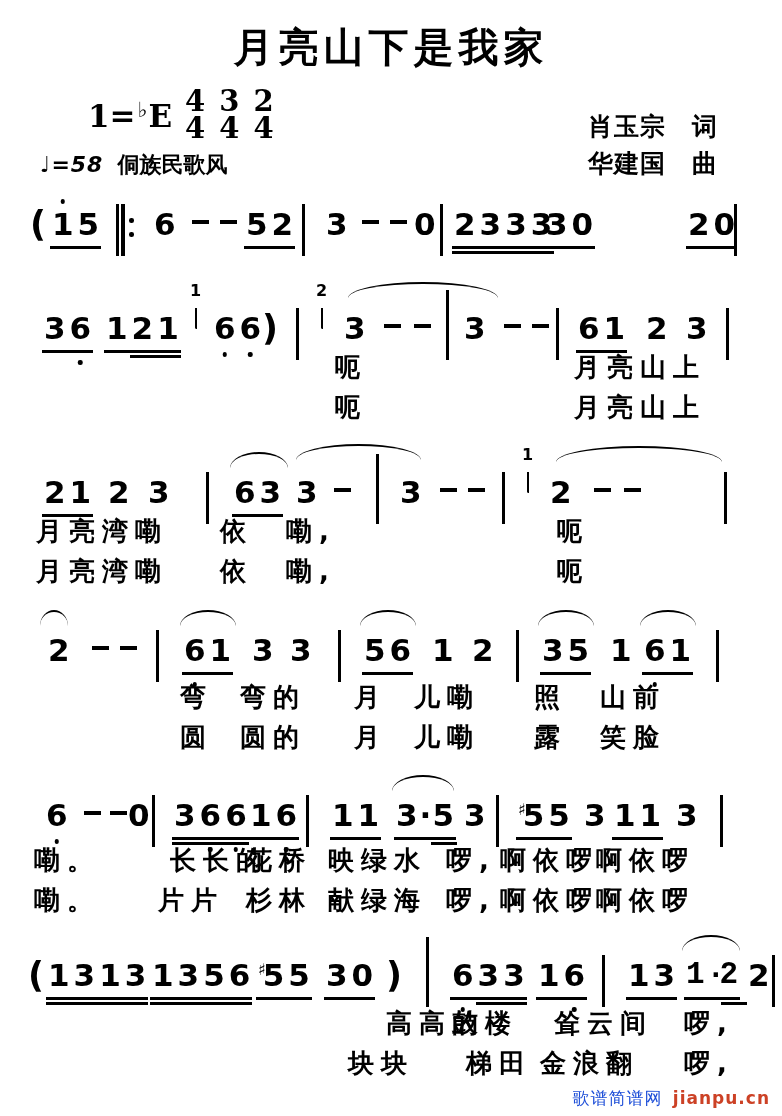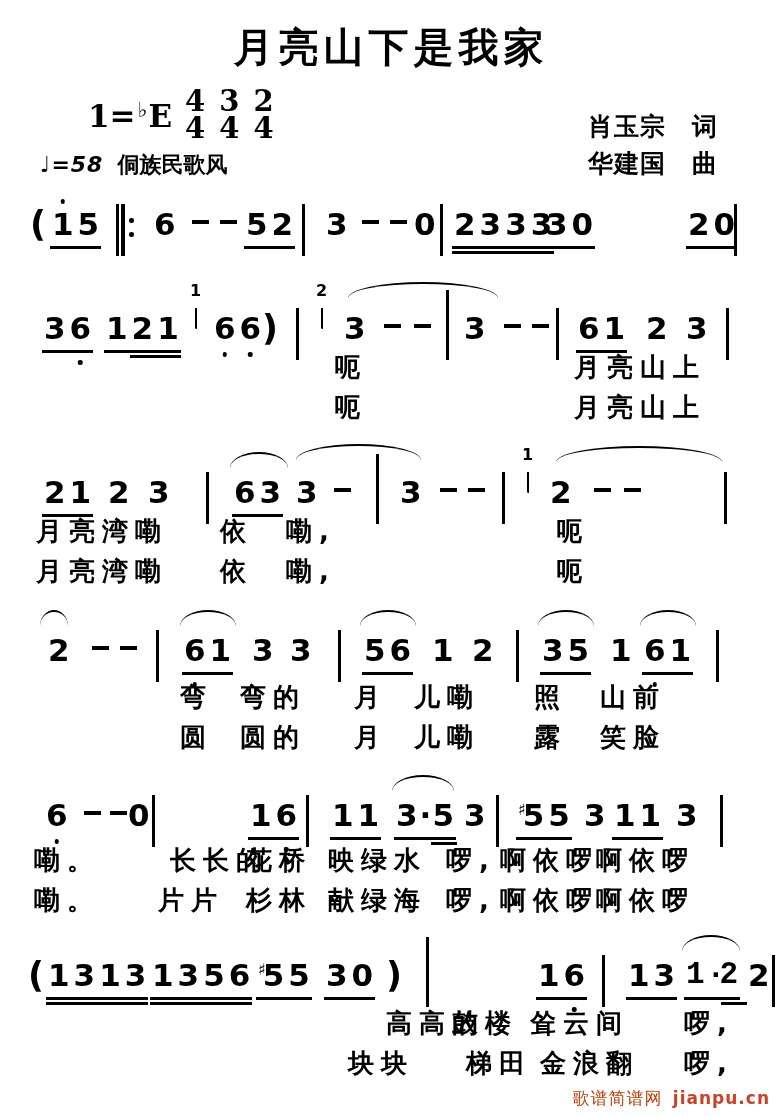--- a/index.html
+++ b/index.html
@@ -40,21 +40,21 @@
   .rpt{display:inline-block;position:relative;width:19px;height:52px;vertical-align:top;}
   .rpt i{position:absolute;top:0;height:100%;background:#000;}
   .rpt .d{position:absolute;left:13px;width:4.5px;height:4.5px;border-radius:50%;background:#000;}
   .tsig{display:inline-block;position:relative;top:-24px;text-align:center;vertical-align:top;width:15px;}
   .tsig .tsd{display:block;font-size:16px;font-weight:800;line-height:14px;}
   .tsig .tseq{width:10px;height:2px;background:#000;margin:2px auto 0;}
   .tsig .tsc{width:9px;height:10px;border-left:2.6px solid #000;border-bottom:2.6px solid #000;border-bottom-left-radius:8px;margin:2px auto 0;}
   .lyr{position:absolute;font-size:26px;font-weight:700;letter-spacing:7px;white-space:nowrap;}
   
   .wm{position:absolute;right:12px;bottom:6px;font-size:17px;letter-spacing:1px;white-space:nowrap;}
-  .wm .site{color:#c2410c;}
+  .wm .site{color:#1d4ed8;}
   .wm .url{color:#cc4125;font-weight:700;margin-left:4px;}
 </style>
 </head>
 <body>
 
 <div id="page">
   <div class="title">月亮山下是我家</div>
 
   <div class="keyline">
     <span class="keytxt"><span>1=</span><span class="flat">♭</span><span>E</span></span>
@@ -184,20 +184,21 @@
       <div class="lyr" style="left: 240px; top: 720px;">圆的</div>
       <div class="lyr" style="left: 354px; top: 720px;">月</div>
       <div class="lyr" style="left: 414px; top: 720px;">儿嘞</div>
       <div class="lyr" style="left: 534px; top: 720px;">露</div>
       <div class="lyr" style="left: 600px; top: 720px;">笑脸</div>
       <div class="grp" style="left: 44px; top: 795px;"><span class="nt">6<span class="db" style="top: 44px;"></span></span></div>
       <div class="grp" style="left: 78px; top: 795px;"><span class="dash"></span></div>
       <div class="grp" style="left: 104px; top: 795px;"><span class="dash"></span></div>
       <div class="grp" style="left: 126px; top: 795px;"><span class="nt">0</span></div>
       <div class="grp" style="left: 152px; top: 795px;"><span class="vbar"></span></div>
+      <div class="grp" style="left: 172px; top: 795px;"><span class="nt">3</span><span class="nt">6<span class="db" style="top: 52px;"></span></span><span class="nt">6<span class="db" style="top: 52px;"></span></span><span class="ln" style="left: 0px; right: 0px; top: 42px;"></span><span class="ln" style="left: 0px; right: 0px; top: 47px;"></span></div>
       <div class="grp" style="left: 248px; top: 795px;"><span class="nt">1</span><span class="nt">6<span class="db" style="top: 52px;"></span></span><span class="ln" style="left: 0px; right: 0px; top: 42px;"></span></div>
       <div class="grp" style="left: 306px; top: 795px;"><span class="vbar"></span></div>
       <div class="grp" style="left: 330px; top: 795px;"><span class="nt">1</span><span class="nt">1</span><span class="ln" style="left: 0px; right: 0px; top: 42px;"></span></div>
       <div class="grp" style="left: 394px; top: 795px;"><span class="nt">3</span><span class="adot">·</span><span class="nt">5</span><span class="ln" style="left: 0px; right: 0px; top: 42px;"></span><span class="ln" style="left: 37px; width: 26px; top: 47px;"></span></div>
       <div class="grp" style="left: 462px; top: 795px;"><span class="nt">3</span></div>
       <div class="grp" style="left: 496px; top: 795px;"><span class="vbar"></span></div>
       <div class="grp" style="left: 516px; top: 795px;"><span class="nt"><span class="sh">♯</span>5</span><span class="nt">5</span><span class="ln" style="left: 0px; right: 0px; top: 42px;"></span></div>
       <div class="grp" style="left: 582px; top: 795px;"><span class="nt">3</span></div>
       <div class="grp" style="left: 612px; top: 795px;"><span class="nt">1</span><span class="nt">1</span><span class="ln" style="left: 0px; right: 0px; top: 42px;"></span></div>
       <div class="grp" style="left: 674px; top: 795px;"><span class="nt">3</span></div>
@@ -217,30 +218,31 @@
       <div class="lyr" style="left: 446px; top: 883px;">啰,</div>
       <div class="lyr" style="left: 500px; top: 883px;">啊依啰</div>
       <div class="lyr" style="left: 596px; top: 883px;">啊依啰</div>
       <div class="grp" style="left: 28px; top: 955px;"><span class="paren">(</span></div>
       <div class="grp" style="left: 46px; top: 955px;"><span class="nt">1</span><span class="nt">3</span><span class="nt">1</span><span class="nt">3</span><span class="ln" style="left: 0px; right: 0px; top: 42px;"></span><span class="ln" style="left: 0px; right: 0px; top: 47px;"></span></div>
       <div class="grp" style="left: 150px; top: 955px;"><span class="nt">1</span><span class="nt">3</span><span class="nt">5</span><span class="nt">6</span><span class="ln" style="left: 0px; right: 0px; top: 42px;"></span><span class="ln" style="left: 0px; right: 0px; top: 47px;"></span></div>
       <div class="grp" style="left: 256px; top: 955px;"><span class="nt"><span class="sh">♯</span>5</span><span class="nt">5</span><span class="ln" style="left: 0px; right: 0px; top: 42px;"></span></div>
       <div class="grp" style="left: 324px; top: 955px;"><span class="nt">3</span><span class="nt">0</span><span class="ln" style="left: 0px; right: 0px; top: 42px;"></span></div>
       <div class="grp" style="left: 386px; top: 955px;"><span class="paren">)</span></div>
       <div class="grp" style="left: 426px; top: 955px;"><span class="vbar tall"></span></div>
+      <div class="grp" style="left: 450px; top: 955px;"><span class="nt">6<span class="db" style="top: 52px;"></span></span><span class="nt">3</span><span class="nt">3</span><span class="ln" style="left: 0px; right: 0px; top: 42px;"></span><span class="ln" style="left: 26px; width: 51px; top: 47px;"></span></div>
       <div class="grp" style="left: 536px; top: 955px;"><span class="nt">1</span><span class="nt">6<span class="db" style="top: 52px;"></span></span><span class="ln" style="left: 0px; right: 0px; top: 42px;"></span></div>
       <div class="grp" style="left: 602px; top: 955px;"><span class="vbar"></span></div>
       <div class="grp" style="left: 626px; top: 955px;"><span class="nt">1</span><span class="nt">3</span><span class="ln" style="left: 0px; right: 0px; top: 42px;"></span></div>
       <div class="grp" style="left: 684px; top: 955px; font-family: Liberation Mono, monospace;"><span class="nt">1</span><span class="adot">·</span><span class="nt">2</span><span class="ln" style="left: 0px; right: 0px; top: 42px;"></span><span class="ln" style="left: 37px; width: 26px; top: 47px;"></span></div>
       <div class="grp" style="left: 746px; top: 955px;"><span class="nt">2</span></div>
       <div class="grp" style="left: 772px; top: 955px;"><span class="vbar"></span></div>
       <div class="arc" style="left: 682px; top: 935px; width: 58px;"></div>
       <div class="lyr" style="left: 348px; top: 1006px; margin-left: 38px;">高高的</div>
       <div class="lyr" style="left: 452px; top: 1006px;">鼓楼</div>
-      <div class="lyr" style="left: 530px; top: 1006px; text-align: right;">耸云间</div>
+      <div class="lyr" style="left: 554px; top: 1006px; text-align: right;">耸云间</div>
       <div class="lyr" style="left: 684px; top: 1006px;">啰,</div>
       <div class="lyr" style="left: 348px; top: 1046px;">块块</div>
       <div class="lyr" style="left: 466px; top: 1046px;">梯田</div>
       <div class="lyr" style="left: 540px; top: 1046px;">金浪翻</div>
       <div class="lyr" style="left: 684px; top: 1046px;">啰,</div>
     </div>
 
   <div class="wm">
     <span class="site">歌谱简谱网</span>
     <span class="url">jianpu.cn</span>

